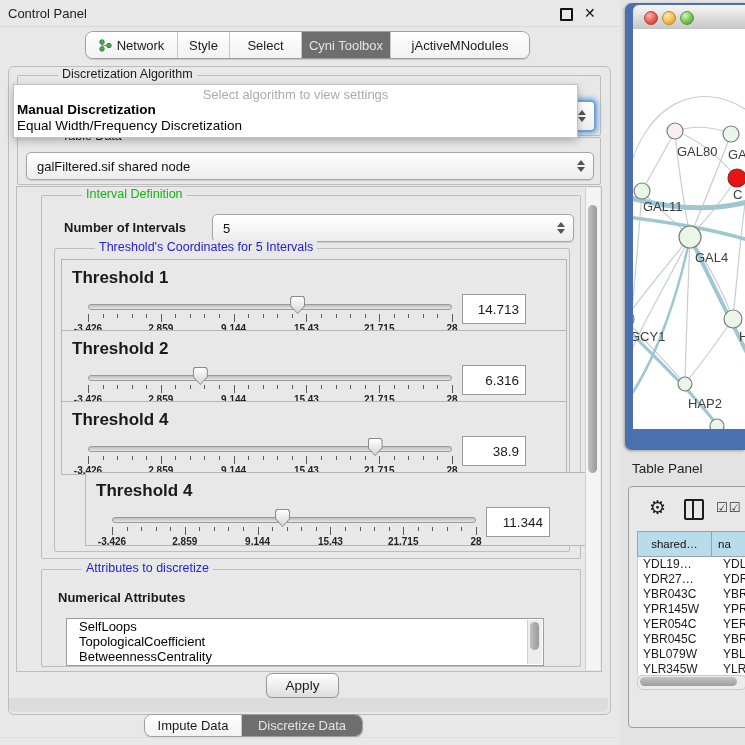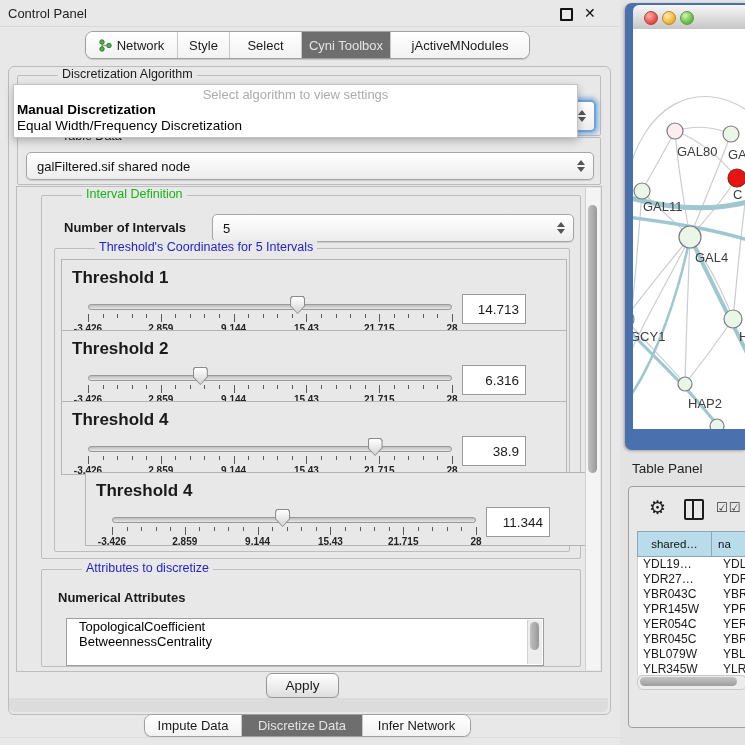--- a/index.html
+++ b/index.html
@@ -408,41 +408,39 @@
       </div>
     </div>
 
     <div class="tborder" style="left:24px;top:382px;width:538px;height:96px;">
       <span class="tlabel blue">Attributes to discretize</span>
       <div class="abs" style="left:16px;top:20px;font-weight:700;">Numerical Attributes</div>
       <div id="attr-list">
         <div class="vscroll">
           <span class="thumb" style="top:2px;height:28px;"></span>
         </div>
+      <div class="item">SelfLoops</div>
           <div class="item">TopologicalCoefficient</div>
           <div class="item">BetweennessCentrality</div>
         </div>
     </div>
 
     <div class="vscroll">
       <span class="thumb" style="top:17px;height:268px;"></span>
     </div>
   </div>
 
   <div id="apply-btn" class="abs">Apply</div>
   <div id="bottom-strip" class="abs"></div>
   <div id="bottom-tabs" class="abs tabstrip">
       <div class="tab" style="width: 96px;">
         <span>Impute Data</span>
       </div>
       <div class="tab selected" style="width: 120px;">
         <span>Discretize Data</span>
-      </div>
-      <div class="tab" style="width: 107px;">
-        <span>Infer Network</span>
       </div>
     </div>
   <div id="bottom-line" class="abs"></div>
 
   <div id="algo-popup" class="abs">
     <div class="prompt">Select algorithm to view settings</div>
     <div id="popup-options">
         <div class="popup-option bold" style="top: 17px;">Manual Discretization</div>
         <div class="popup-option" style="top: 33px;">Equal Width/Frequency Discretization</div>
       </div>

